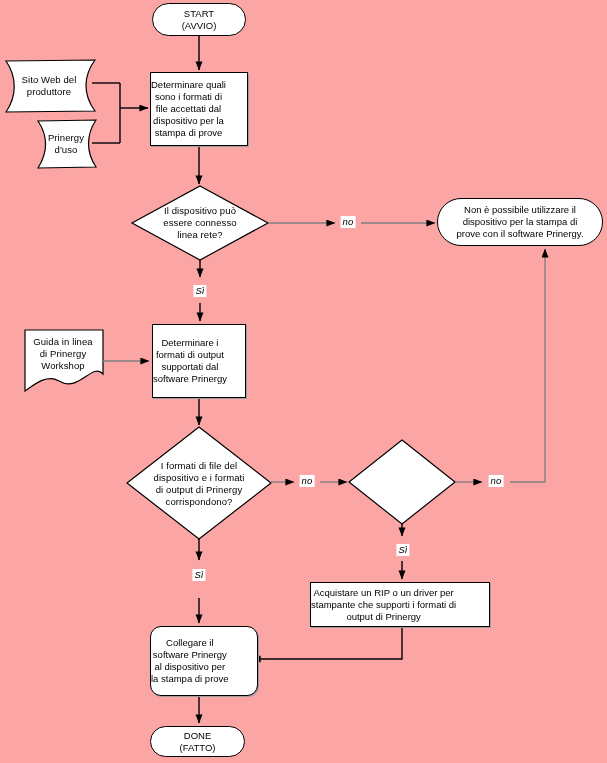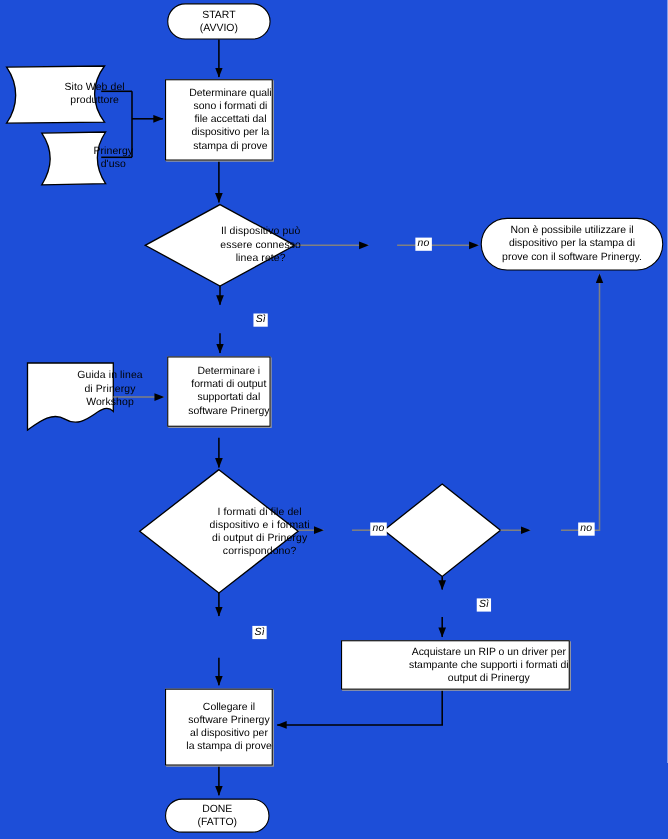--- a/index.html
+++ b/index.html
@@ -4,45 +4,44 @@
 <style>
   * { margin: 0; padding: 0; box-sizing: border-box; }
   html, body { background: #ffffff; }
   body {
     font-family: "Liberation Sans", "DejaVu Sans", sans-serif;
     width: 607px; height: 763px;
   }
   #canvas {
     position: relative;
     width: 607px; height: 763px;
-    background: #1d4ed8;
+    background: #fca5a5;
     overflow: hidden;
   }
   #wires {
     position: absolute; inset: 0;
     width: 607px; height: 763px;
   }
   .node-label, .edge-label {
     position: absolute;
     transform: translate(-50%, -50%);
     font-size: 9.5px;
     line-height: 12px;
     color: #000000;
     text-align: center;
     white-space: pre-line;
     letter-spacing: 0.1px;
-    margin-left: 37px;
   }
   .edge-label { background: #ffffff; padding: 0 2px; font-style: italic; }
   .proc-box {
     position: absolute;
     background: #ffffff;
     border: 1px solid #000000;
     box-shadow: 1px 1px 0 #9d9d9d;
-    display: flex; align-items: center; justify-content: flex-end;
+    display: flex; align-items: center; justify-content: flex-start;
     font-size: 9.5px; line-height: 12px; text-align: center;
     white-space: pre-line; color: #000;
   }
   .terminator {
     position: absolute;
     background: #ffffff;
     border: 1px solid #000000;
     display: flex; align-items: center; justify-content: center;
     font-size: 9.5px; line-height: 12px; text-align: center;
     white-space: pre-line; color: #000;
@@ -132,40 +131,40 @@
   <div class="terminator biground" style="left:437px; top:198px; width:166px; height:48px;">
     <span>Non è possibile utilizzare il
 dispositivo per la stampa di
 prove con il software Prinergy.</span>
   </div>
 
   <div class="node-label" style="left:63px; top:354px;">Guida in linea
 di Prinergy
 Workshop</div>
 
-  <div class="proc-box" style="left:152px; top:324px; width:94px; height:64px;">
+  <div class="proc-box" style="left:152px; top:324px; width:94px; height:74px;">
     <span>Determinare i
 formati di output
 supportati dal
 software Prinergy</span>
   </div>
 
   <div class="node-label" style="left:199px; top:484px;">I formati di file del
 dispositivo e i formati
 di output di Prinergy
 corrispondono?</div>
 
 
-  <div class="proc-box" style="left:310px; top:582px; width:208px; height:45px;">
+  <div class="proc-box" style="left:310px; top:582px; width:180px; height:45px;">
     <span>Acquistare un RIP o un driver per
 stampante che supporti i formati di
 output di Prinergy</span>
   </div>
 
-  <div class="proc-box" style="left:150px; top:626px; width:98px; height:70px;">
+  <div class="proc-box" style="left:150px; top:626px; width:108px; height:70px;border-radius:11px;">
     <span>Collegare il
 software Prinergy
 al dispositivo per
 la stampa di prove</span>
   </div>
 
   <div class="terminator stadium" style="left:150px; top:726px; width:95px; height:31px;">
     <span>DONE
 (FATTO)</span>
   </div>

